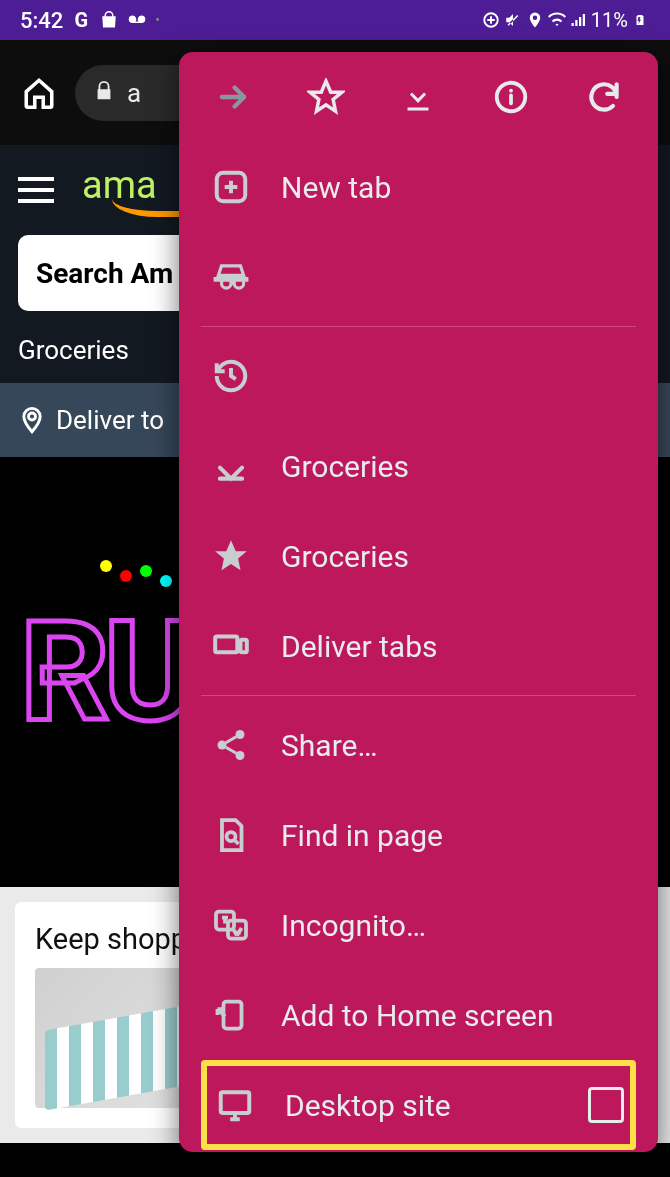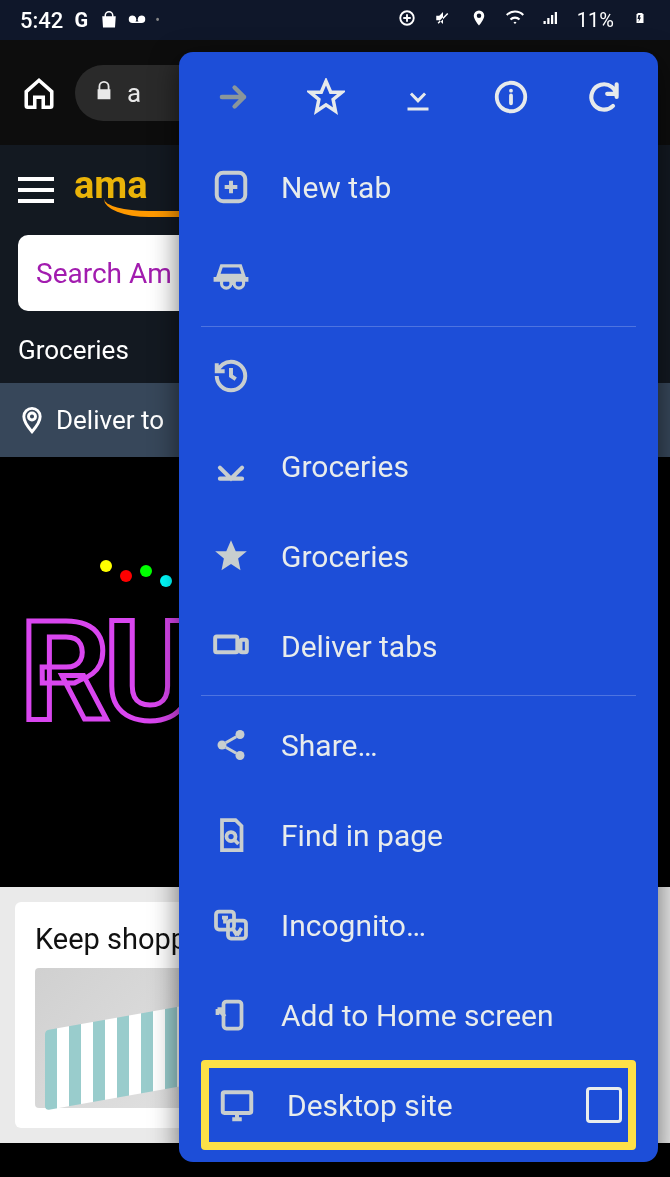--- a/index.html
+++ b/index.html
@@ -8,29 +8,29 @@
       height: 1177px;
       background: #000;
       font-family: Roboto, Arial, sans-serif;
       position: relative;
       overflow: hidden;
     }
 
     
     .status-bar {
       height: 40px;
-      background: #0f172a;
+      background: #4c1d95;
       display: flex;
       align-items: center;
       padding: 0 20px;
       color: #fff;
       font-size: 20px;
     }
     .status-left { display: flex; align-items: center; gap: 8px; }
-    .status-right { margin-left: auto; display: flex; gap: 16px; font-size: 16px;}
+    .status-right { margin-left: auto; display: flex; align-items: center; gap: 2px; font-size: 16px;}
     .status-icon { width: 20px; height: 20px; display: inline-flex; align-items: center; justify-content: center; }
     .time { font-weight: 500; font-size: 22px; }
 
     
     .browser-chrome {
       height: 105px;
       background: #0d0d0d;
       display: flex;
       align-items: center;
       padding: 0 15px;
@@ -57,33 +57,33 @@
     .amazon-header {
       background: #131921;
       height: 90px;
       display: flex;
       align-items: center;
       padding: 0 18px;
       gap: 20px;
     }
     .hamburger { display: flex; flex-direction: column; gap: 7px; }
     .hamburger span { width: 36px; height: 4px; background: #fff; }
-    .amazon-logo { color:#eab308; font-size:38px; font-weight:700; }
+    .amazon-logo { color:#bef264; font-size:38px; font-weight:400;margin-left:8px; }
     .amazon-logo .smile { display:block; width:120px; height:18px; border-bottom: 6px solid #ff9900; border-radius: 0 0 100px 100px/0 0 40px 40px; margin-top:-8px; margin-left:30px;}
 
     .search-wrap { background:#131921; padding: 0 18px 10px; }
     .search-bar {
       background: #fff;
       height: 76px;
       border-radius: 10px;
       display: flex;
       align-items: center;
       padding: 0 18px;
     }
-    .search-text { color:#a21caf; font-size:28px; }
+    .search-text { color:#000000; font-size:28px;font-weight:bold; }
 
     .nav-strip {
       background:#131921;
       color:#fff;
       font-size:26px;
       padding: 14px 18px 18px;
     }
     .deliver-strip {
       background:#37475A;
       color:#fff;
@@ -116,26 +116,26 @@
     }
     .card-title { font-size:29px; color:#111; }
     .card-img { width:100%; height:140px; background:linear-gradient(135deg,#d0d0d0,#fafafa); margin-top:12px; border-radius:4px; position:relative; }
 
     
     .chrome-menu {
       position: absolute;
       top: 52px;
       left: 179px;
       width: 479px;
-      background: #1d4ed8;
+      background: #be185d;
       border-radius: 14px;
       z-index: 1000;
       box-shadow: 0 8px 28px rgba(0,0,0,.55);
       color: #e7eaeb;
-      padding-bottom: 12px;
+      padding-bottom: 2px;
     }
 
     .menu-toprow {
       height: 90px;
       display: flex;
       align-items: center;
       justify-content: space-around;
       padding: 0 8px;
     }
     .toprow-btn {
@@ -163,21 +163,21 @@
     .menu-trailing {
       width:36px;height:36px;
       border:3px solid #e8ecec;
       border-radius:4px;
     }
     .menu-divider {
       height:1px;
       background:rgba(255,255,255,.22);
       margin: 4px 22px;
     }
-    .highlighted { border: 8px solid #fde047; }
+    .highlighted { border: 6px solid #fde047; }
 
     svg { fill: currentColor; }
     .stroke-icon { fill:none; stroke:currentColor; stroke-width:2.5; }
   </style>
 </head>
 <body>
 
 <div class="status-bar">
   <div class="status-left">
     <span class="time">5:42</span>

